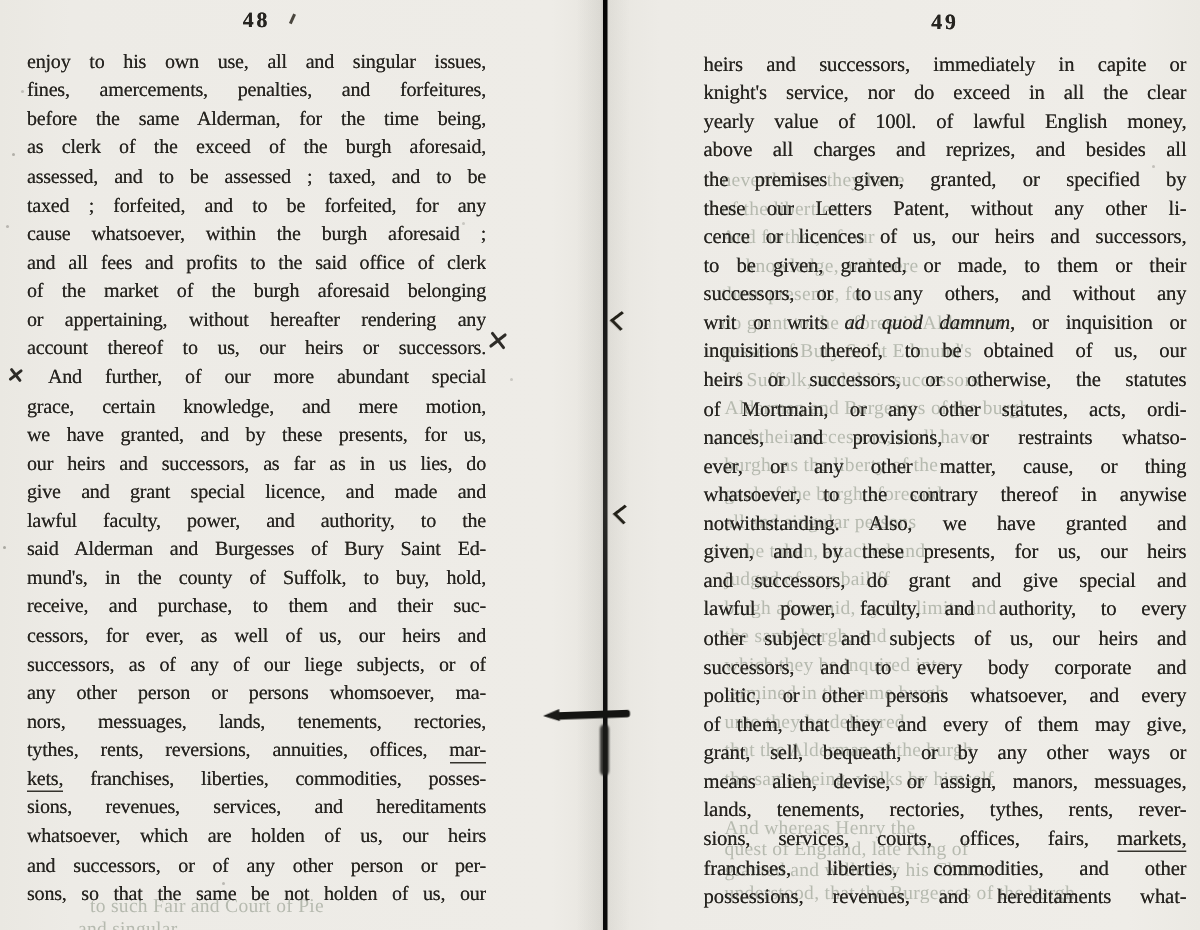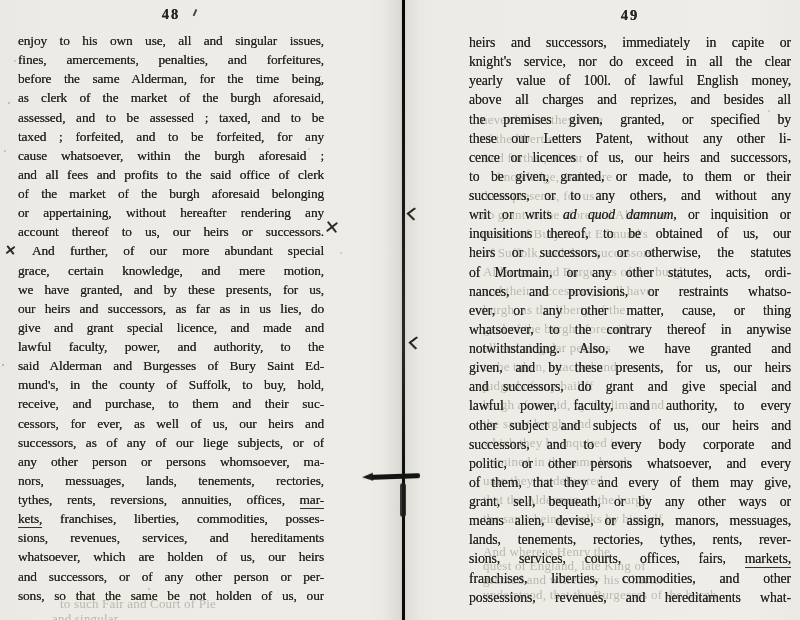--- a/index.html
+++ b/index.html
@@ -91,21 +91,21 @@
 <body>
 
 <div class="scan">
 
   <div class="page page-left">
     <div class="pagenum">48</div>
     <div class="tblock">
         <div class="tline"><span>enjoy to his own use, all and singular issues,</span></div>
         <div class="tline"><span>fines, amercements, penalties, and forfeitures,</span></div>
         <div class="tline"><span>before the same Alderman, for the time being,</span></div>
-        <div class="tline"><span>as clerk of the market of the burgh aforesaid,</span></div>
+        <div class="tline"><span>as clerk of the exceed of the burgh aforesaid,</span></div>
         <div class="tline"><span>assessed, and to be assessed ; taxed, and to be</span></div>
         <div class="tline"><span>taxed ; forfeited, and to be forfeited, for any</span></div>
         <div class="tline"><span>cause whatsoever, within the burgh aforesaid ;</span></div>
         <div class="tline"><span>and all fees and profits to the said office of clerk</span></div>
         <div class="tline"><span>of the market of the burgh aforesaid belonging</span></div>
         <div class="tline"><span>or appertaining, without hereafter rendering any</span></div>
         <div class="tline"><span>account thereof to us, our heirs or successors.</span></div>
         <div class="tline" style="text-indent: 14px;"><span>And further, of our more abundant special</span></div>
         <div class="tline"><span>grace, certain knowledge, and mere motion,</span></div>
         <div class="tline"><span>we have granted, and by these presents, for us,</span></div>

